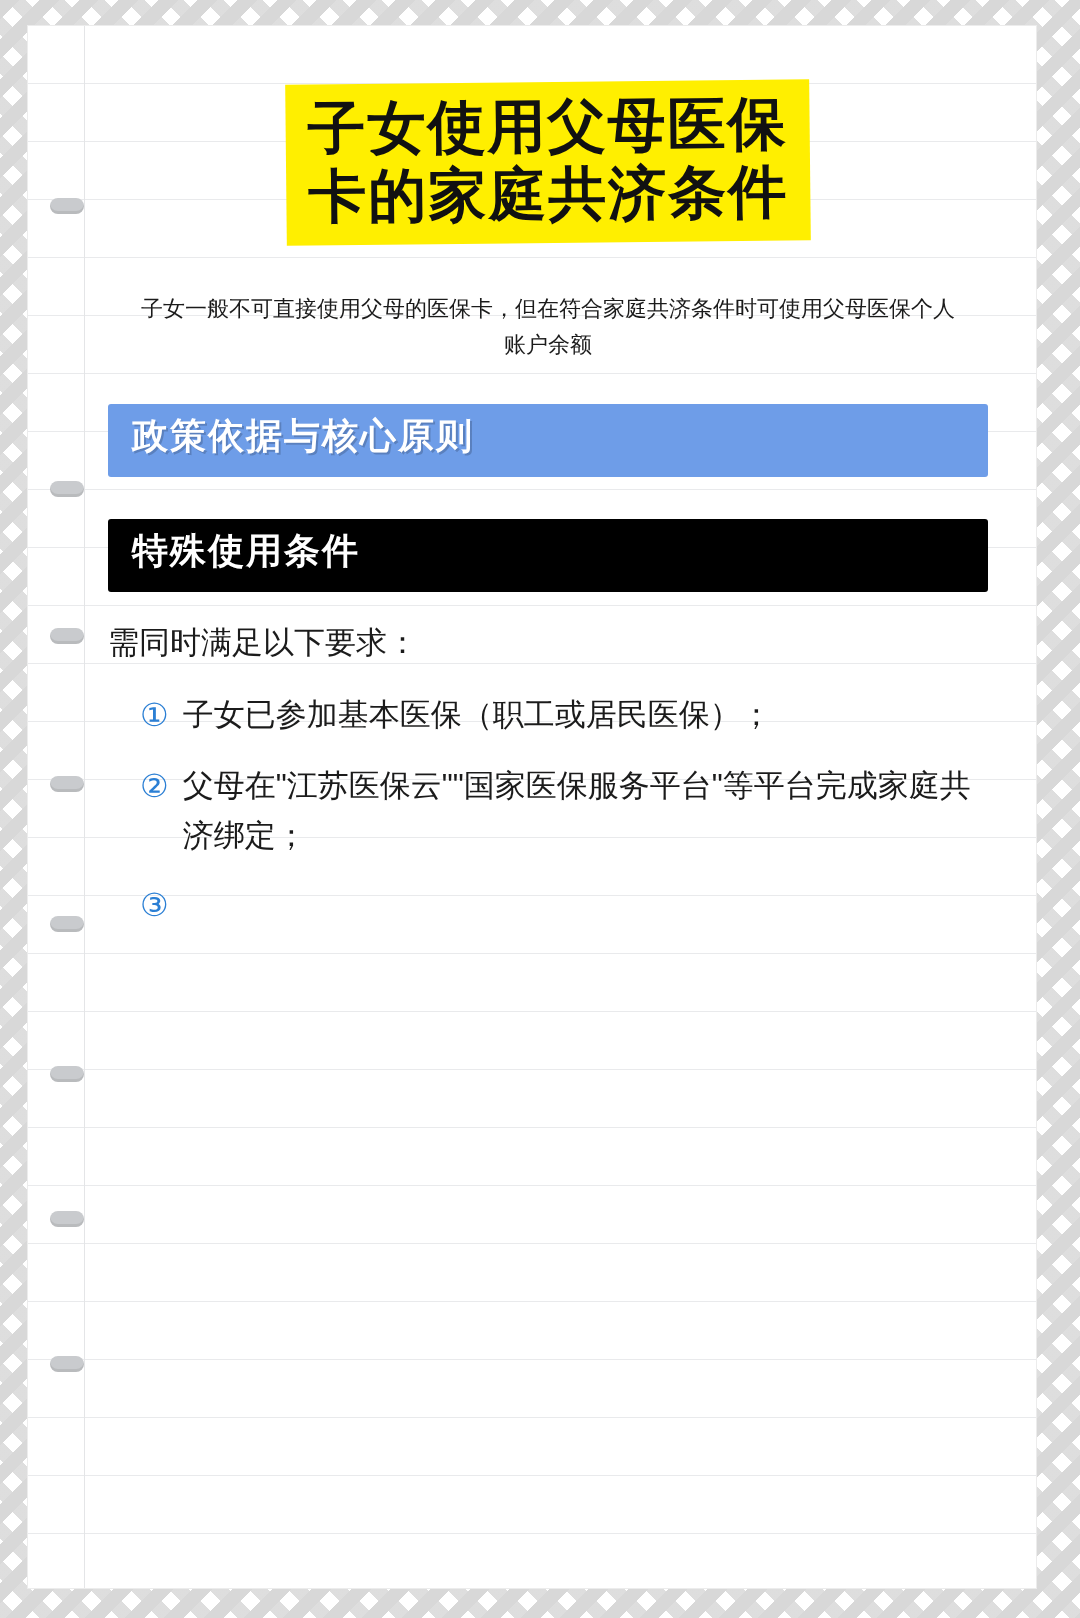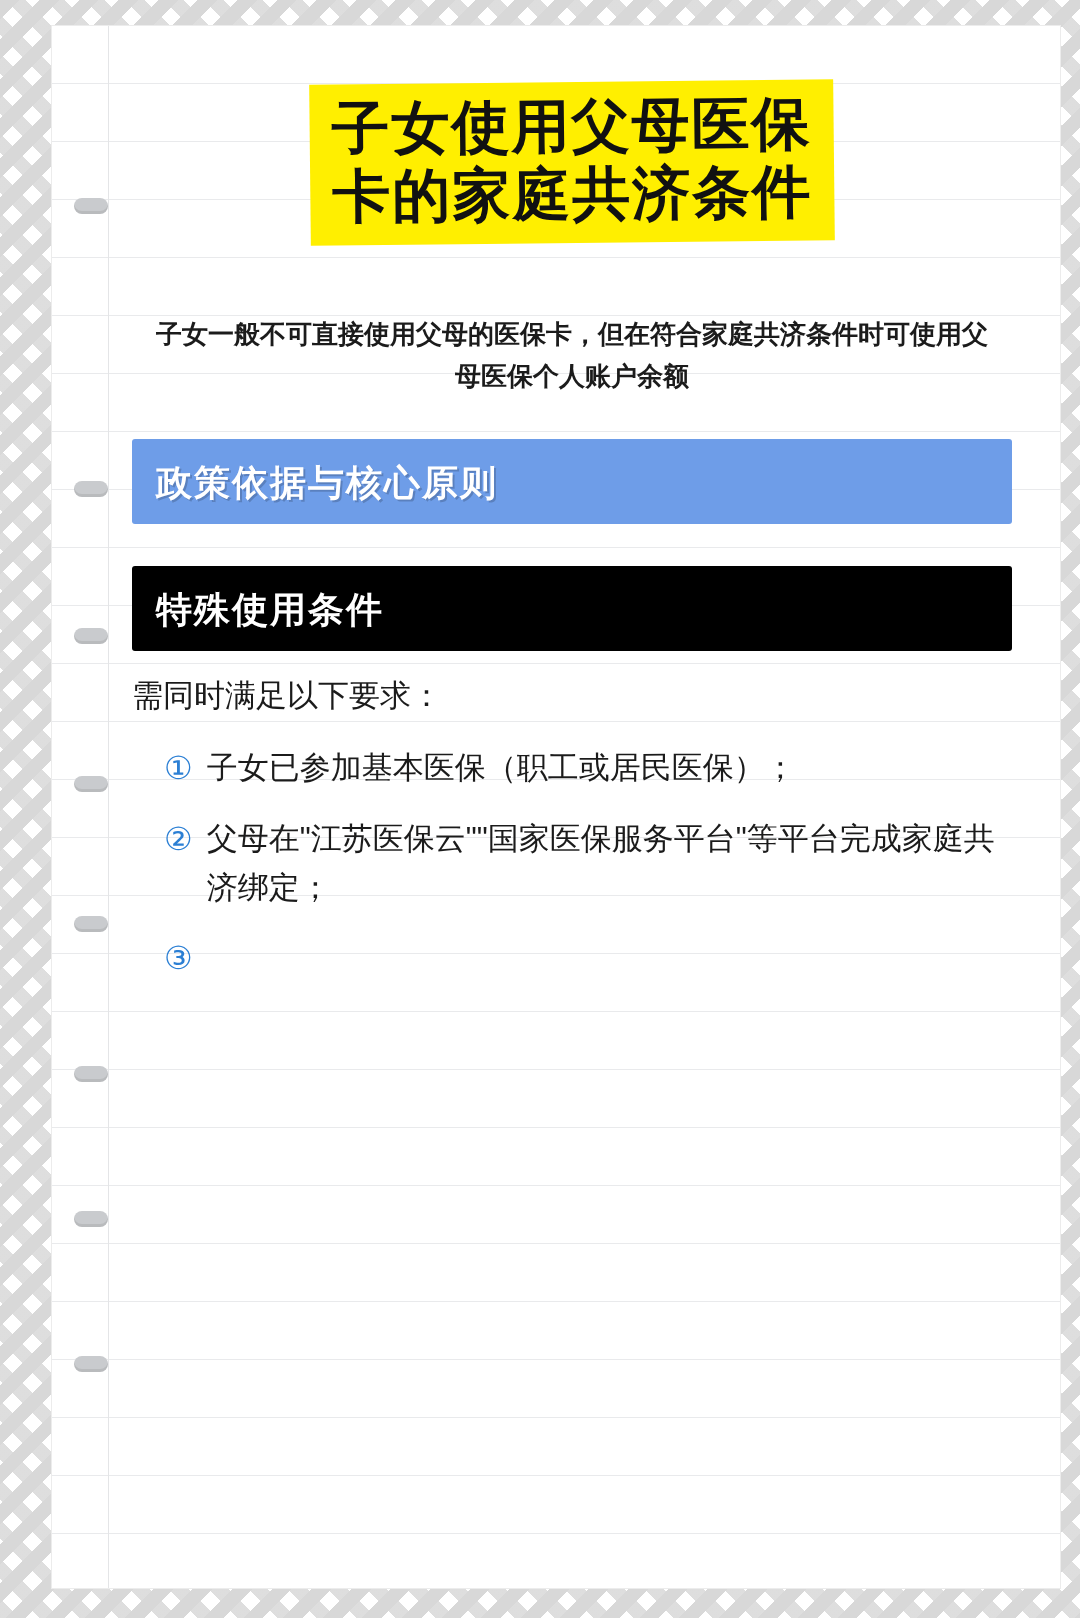--- a/index.html
+++ b/index.html
@@ -35,21 +35,21 @@
         45deg,
         #d8d8d8 0px, #d8d8d8 14px,
         rgba(255,255,255,0) 14px, rgba(255,255,255,0) 28px
       );
     opacity: .85;
   }
 
   
   .sheet {
     position: absolute;
-    left: 52px;
+    left: 28px;
     top: 26px;
     width: 1008px;
     height: 1562px;
     background: #ffffff;
     box-shadow: 0 0 0 1px #ececec;
     overflow: hidden;
   }
   .rules {
     position: absolute;
     inset: 0;
@@ -113,32 +113,32 @@
     font-weight: bold;
     font-size: 58px;
     line-height: 1.18;
     letter-spacing: 2px;
     color: #111111;
     text-align: center;
     white-space: nowrap;
   }
 
   .lede {
-    margin-top: 70px;
+    margin-top: 48px;
     text-align: center;
-    font-size: 26px;
+    font-size: 22px;
     line-height: 1.62;
-    font-weight: bold;
+    font-weight: normal;
     color: #1b1b1b;
     padding: 0 24px;
   }
 
   .section-head {
     margin-top: 42px;
-    padding: 20px 24px 16px 24px;
+    padding: 8px 24px 16px 24px;
     color: #ffffff;
     font-family: "DejaVu Sans", sans-serif;
     font-weight: bold;
     font-size: 36px;
     letter-spacing: 2px;
     border-radius: 3px;
   }
   .section-head.blue { background: #6e9de8; }
   .section-head.green { background: #000000; }
   .section-head .shadow-txt {
@@ -152,21 +152,21 @@
     color: #1b1b1b;
     text-align: justify;
   }
   .hl {
     background: #fdf3c2;
     font-weight: bold;
     padding: 0 2px;
   }
 
   .sub-note {
-    margin-top: 20px;
+    margin-top: 26px;
     font-size: 31px;
     line-height: 1.6;
     color: #1b1b1b;
   }
 
   .list {
     margin-top: 22px;
     padding-left: 32px;
   }
   .list-item {

